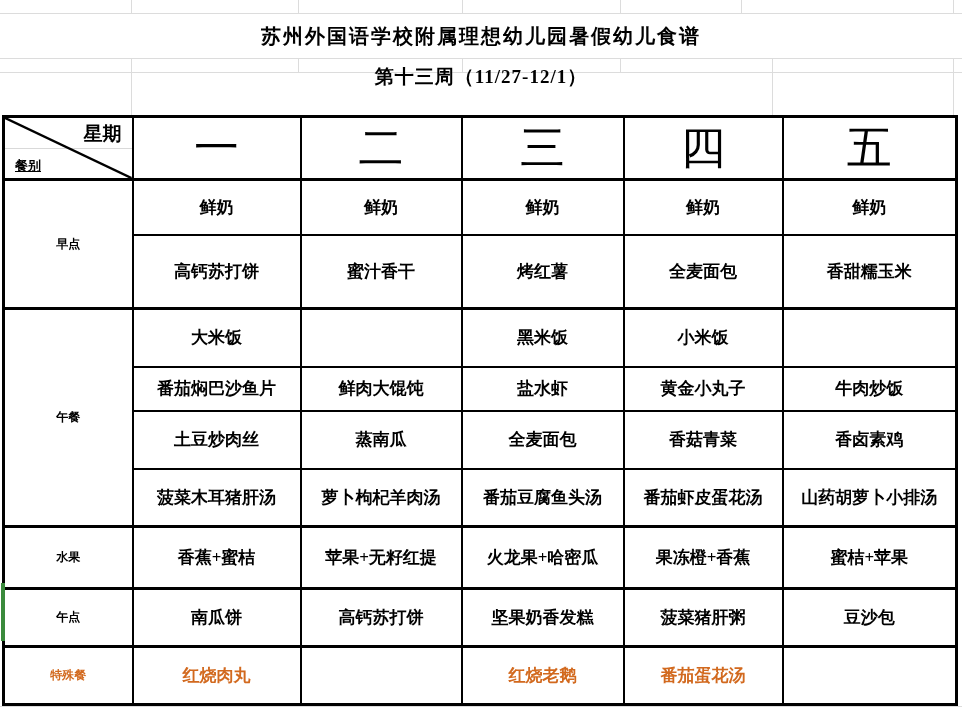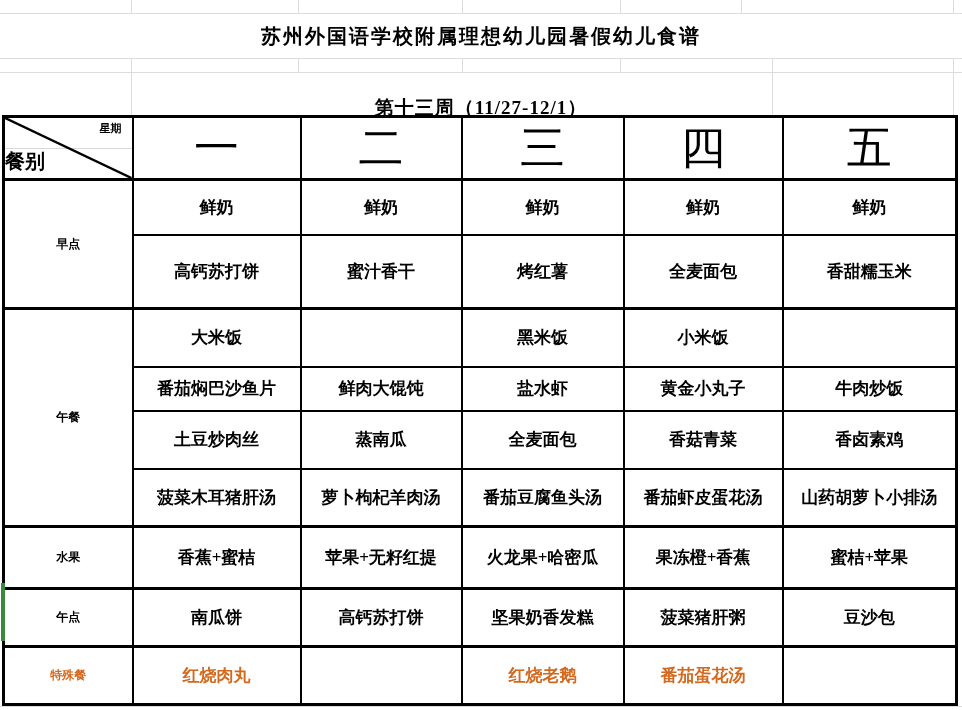--- a/index.html
+++ b/index.html
@@ -12,21 +12,21 @@
   .gridline{position:absolute;background:#dcdcdc;}
   .gl-h{height:1px;left:0;width:962px;}
   .gl-v{width:1px;}
 
   .title{
     position:absolute;left:0;top:14px;width:962px;height:44px;
     line-height:44px;text-align:center;
     font-size:20px;font-weight:bold;letter-spacing:2px;white-space:nowrap;
   }
   .subtitle{
-    position:absolute;left:0;top:88px;width:962px;height:40px;
+    position:absolute;left:0;top:57px;width:962px;height:40px;
     line-height:40px;text-align:center;
     font-size:19px;font-weight:bold;letter-spacing:1px;
   }
 
   table.menu{
     position:absolute;left:2px;top:115px;
     border-collapse:collapse;table-layout:fixed;
     border:3px solid #000;background:#fff;
   }
   .menu th,.menu td{
@@ -48,22 +48,22 @@
   .menu tbody tr:nth-child(9){height:58px;}
   .menu tr.g-start th,.menu tr.g-start td{border-top-width:3px;}
 
   .menu th.day{font-size:45px;font-weight:400;}
   .menu th.rowlabel{font-size:12px;}
   .menu tr.special th,.menu tr.special td{color:#d2691e;}
 
   .corner{position:relative;padding:0;}
   .corner svg{position:absolute;left:0;top:0;width:100%;height:100%;}
   .corner .mid-grid{position:absolute;left:0;top:50%;width:100%;height:1px;background:#d9d9d9;}
-  .corner .c-tr{position:absolute;top:3px;right:10px;font-size:11px;font-weight:bold;}
-  .corner .c-bl{position:absolute;bottom:3px;left:0;font-size:20px;font-weight:bold;}
+  .corner .c-tr{position:absolute;top:3px;right:10px;font-size:19px;font-weight:bold;}
+  .corner .c-bl{position:absolute;bottom:3px;left:10px;font-size:13px;font-weight:bold;text-decoration:underline;}
 
   .green-marker{position:absolute;left:1px;top:583px;width:4px;height:58px;background:#3a8a3c;z-index:5;}
 </style>
 </head>
 <body>
 
 <div class="gridline gl-h" style="top:13px;"></div>
 <div class="gridline gl-h" style="top:58px;"></div>
 <div class="gridline gl-h" style="top:72px;"></div>
 <div class="gridline gl-h" style="top:706px;"></div>

